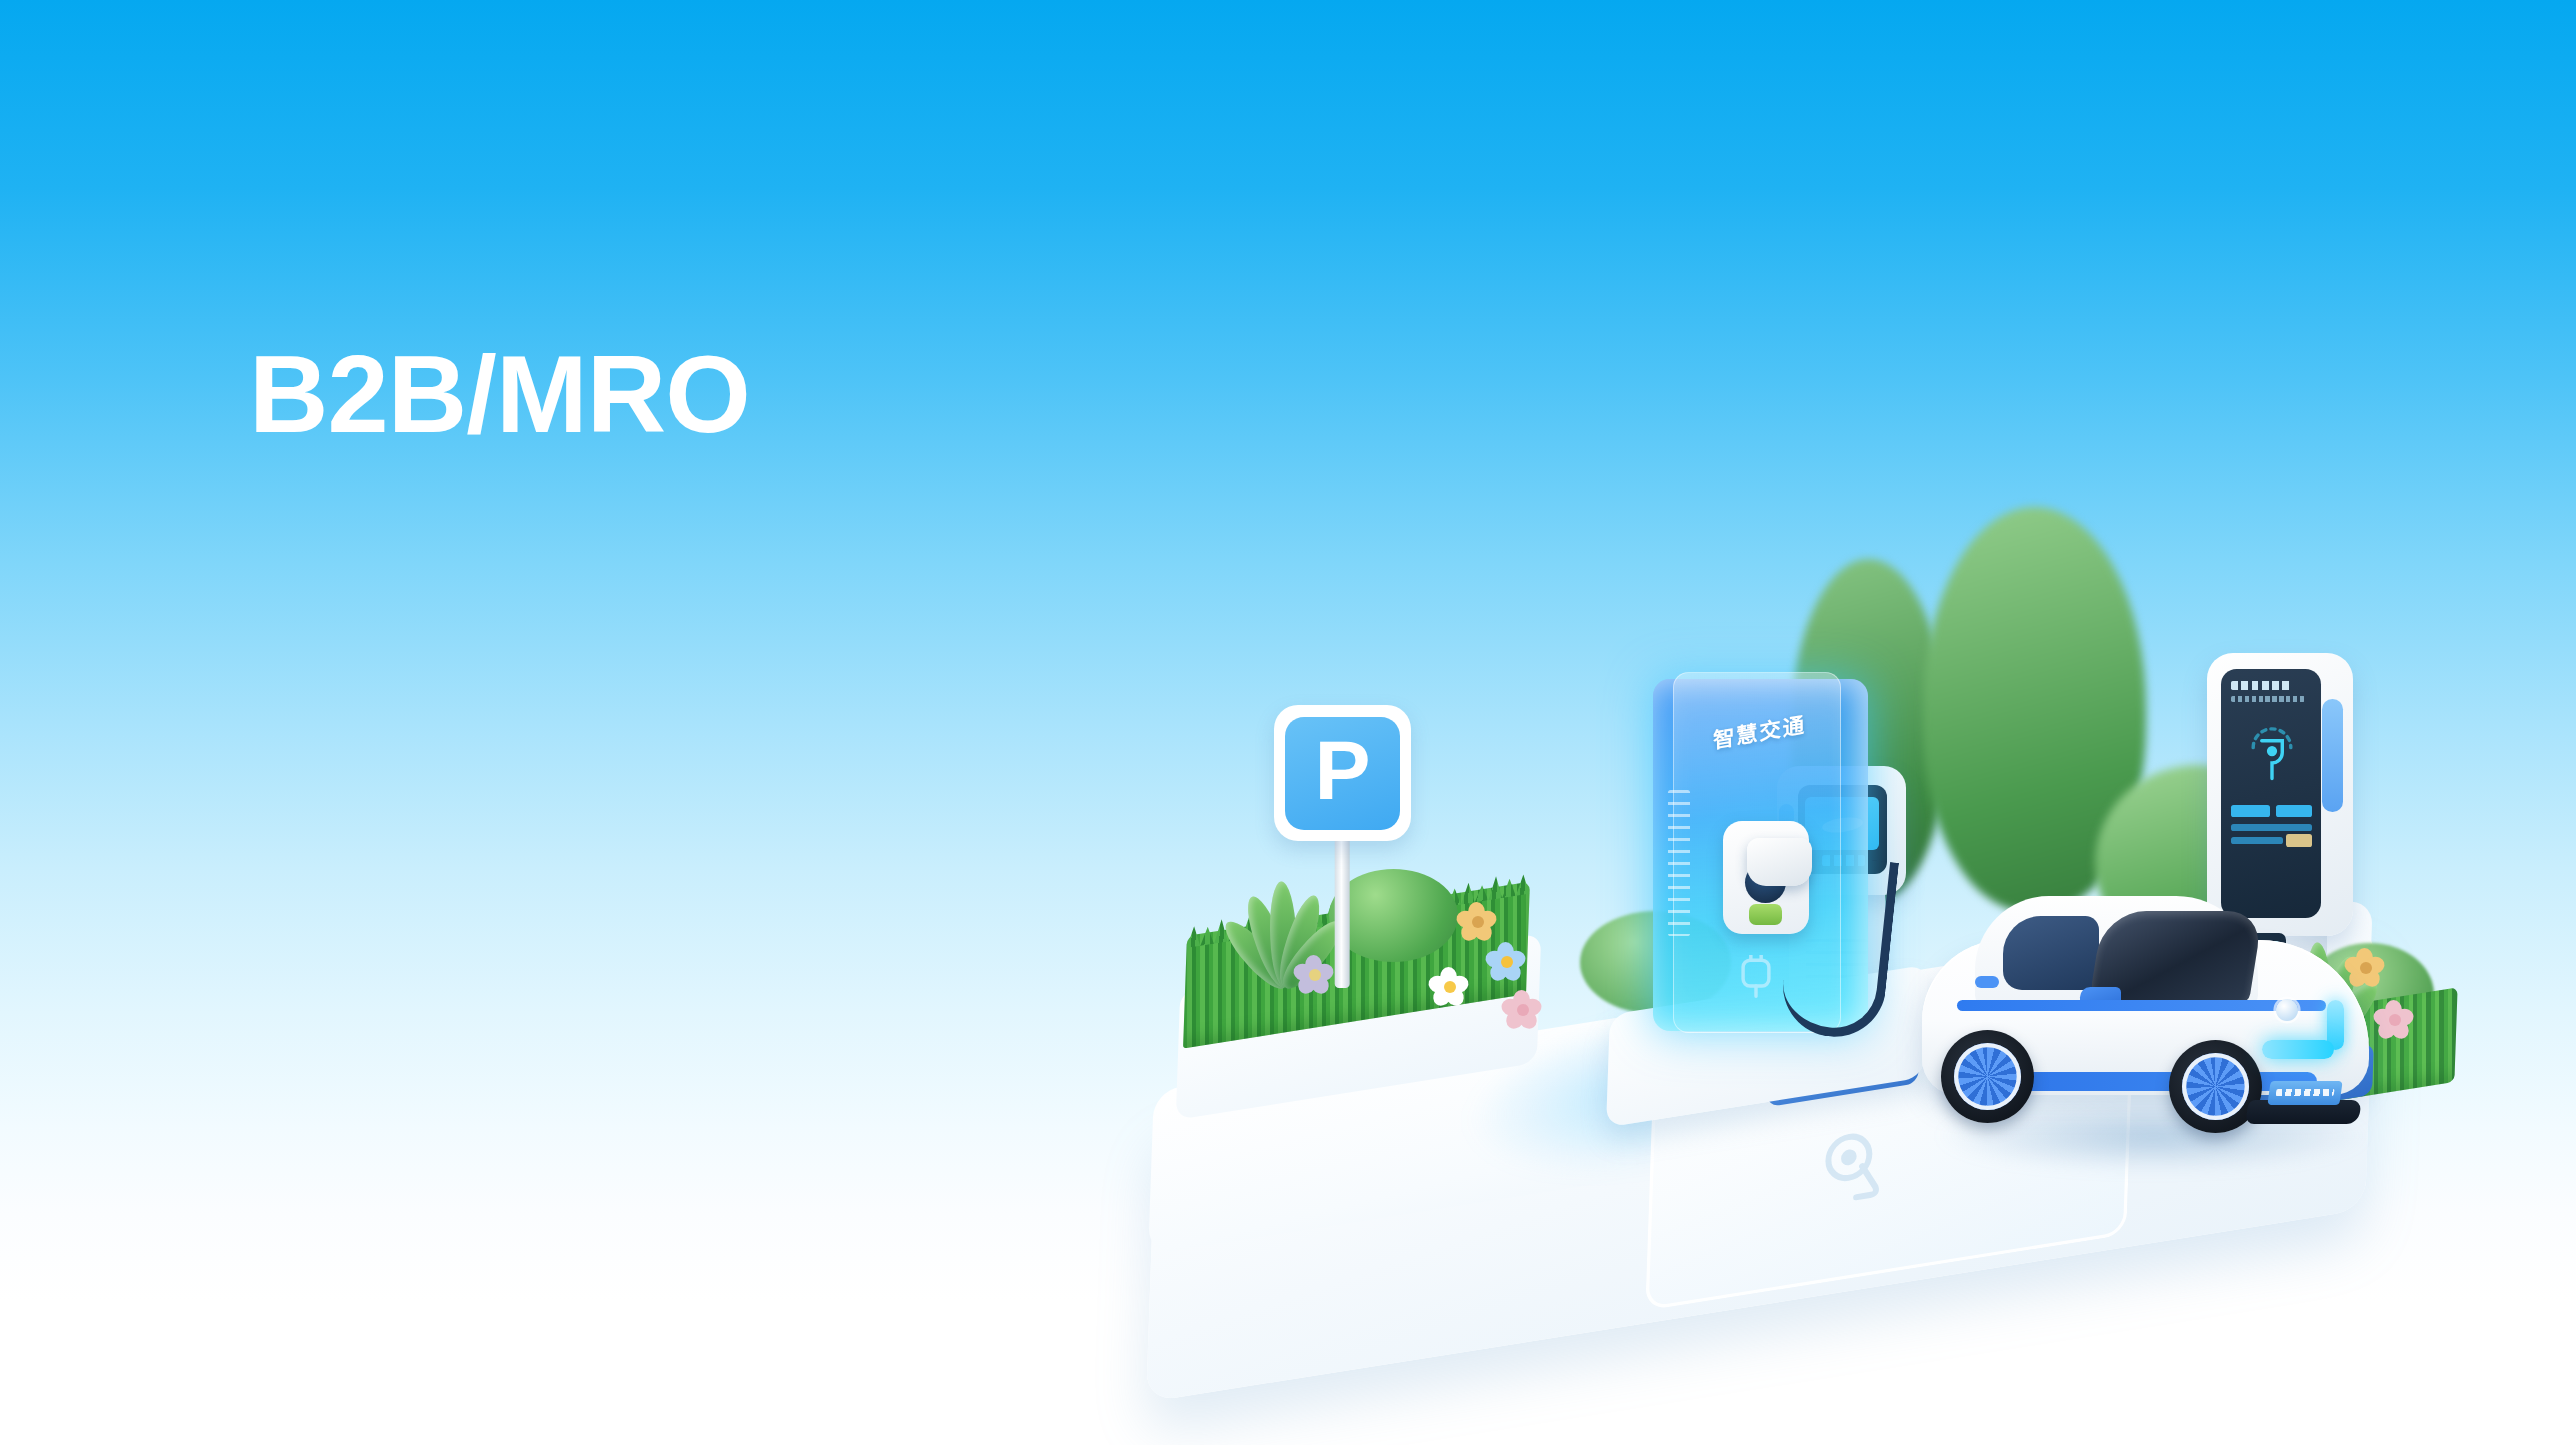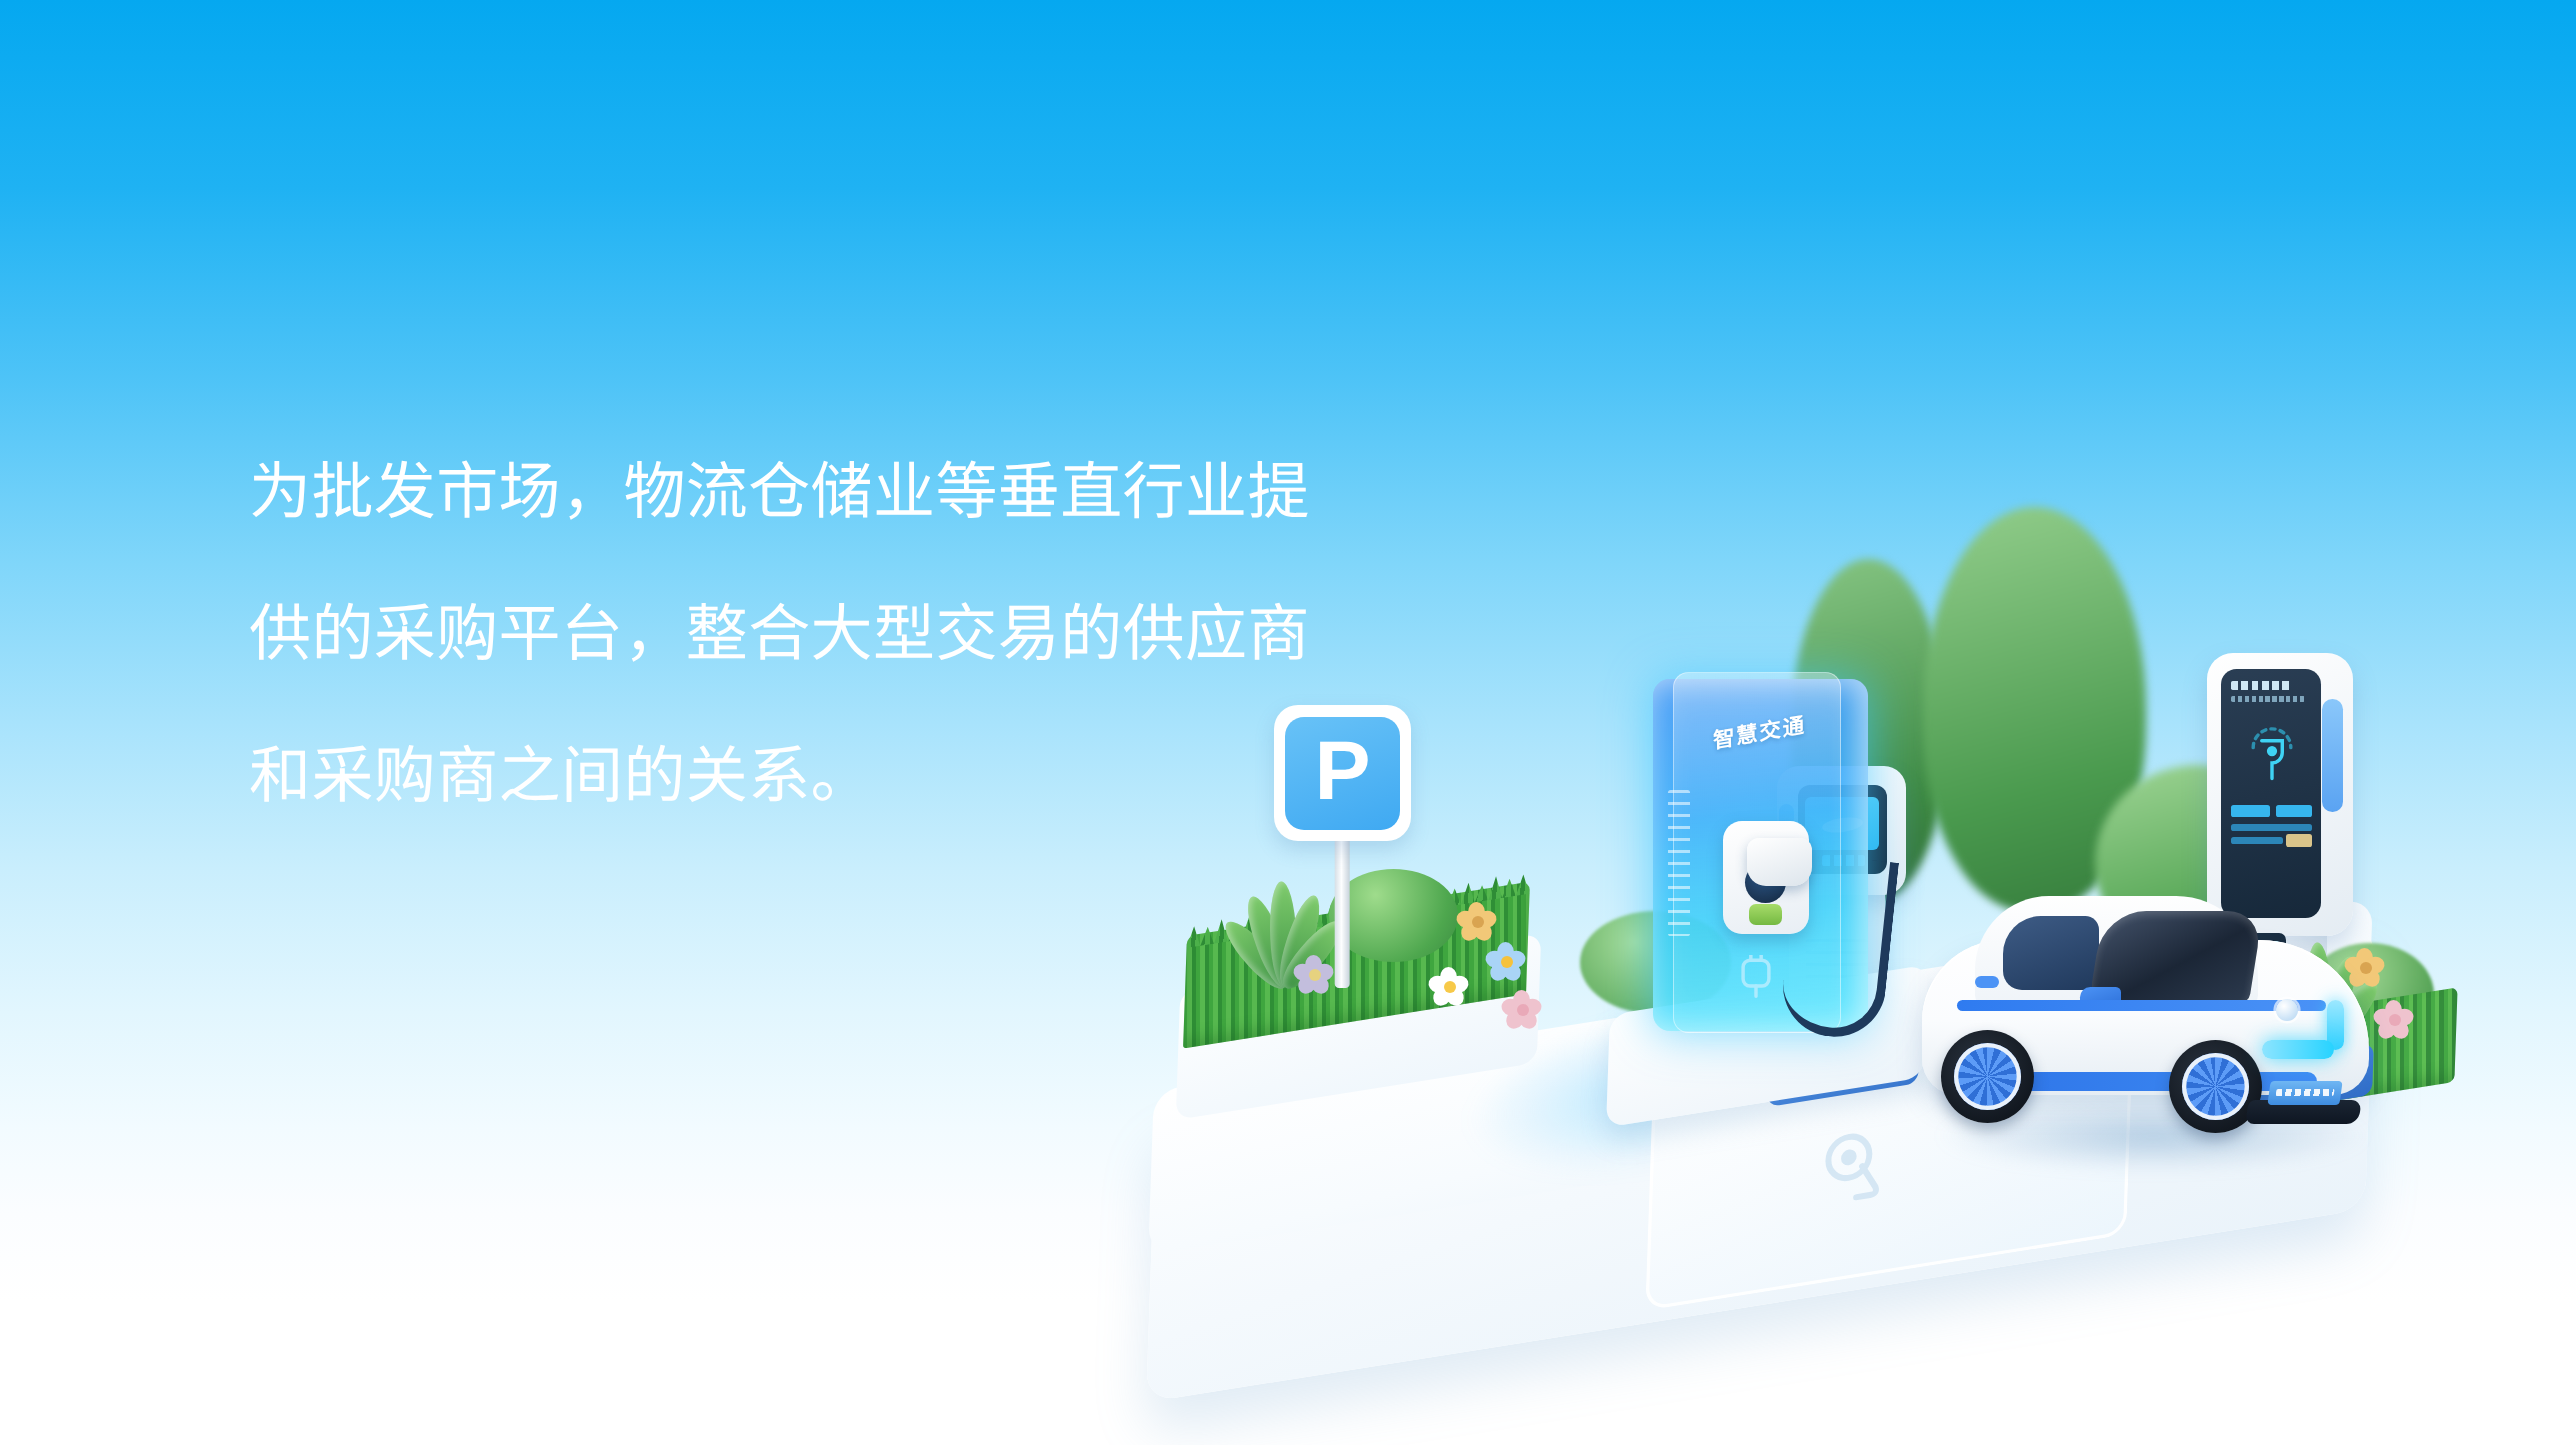--- a/index.html
+++ b/index.html
@@ -508,21 +508,21 @@
   .leaf-plant.right { left:1156px; top:258px; z-index:7; }
 
   .flower.abs { z-index:8; }
 </style>
 </head>
 <body>
 
 <div class="banner">
 
   <div class="copy">
-    <div class="subcopy">为批发市场，物流仓储业等垂直行业提供的采购平台，整合大型交易的供应商和采购商之间的关系。</div>
+    <div class="headline">B2B/MRO</div>
   </div>
 
   <div class="scene">
 
     <div class="tree t1"></div>
     <div class="tree t2"></div>
     <div class="tree t3"></div>
     <div class="shrub s1"></div>
     <div class="shrub s2"></div>
     <div class="shrub s3"></div>

